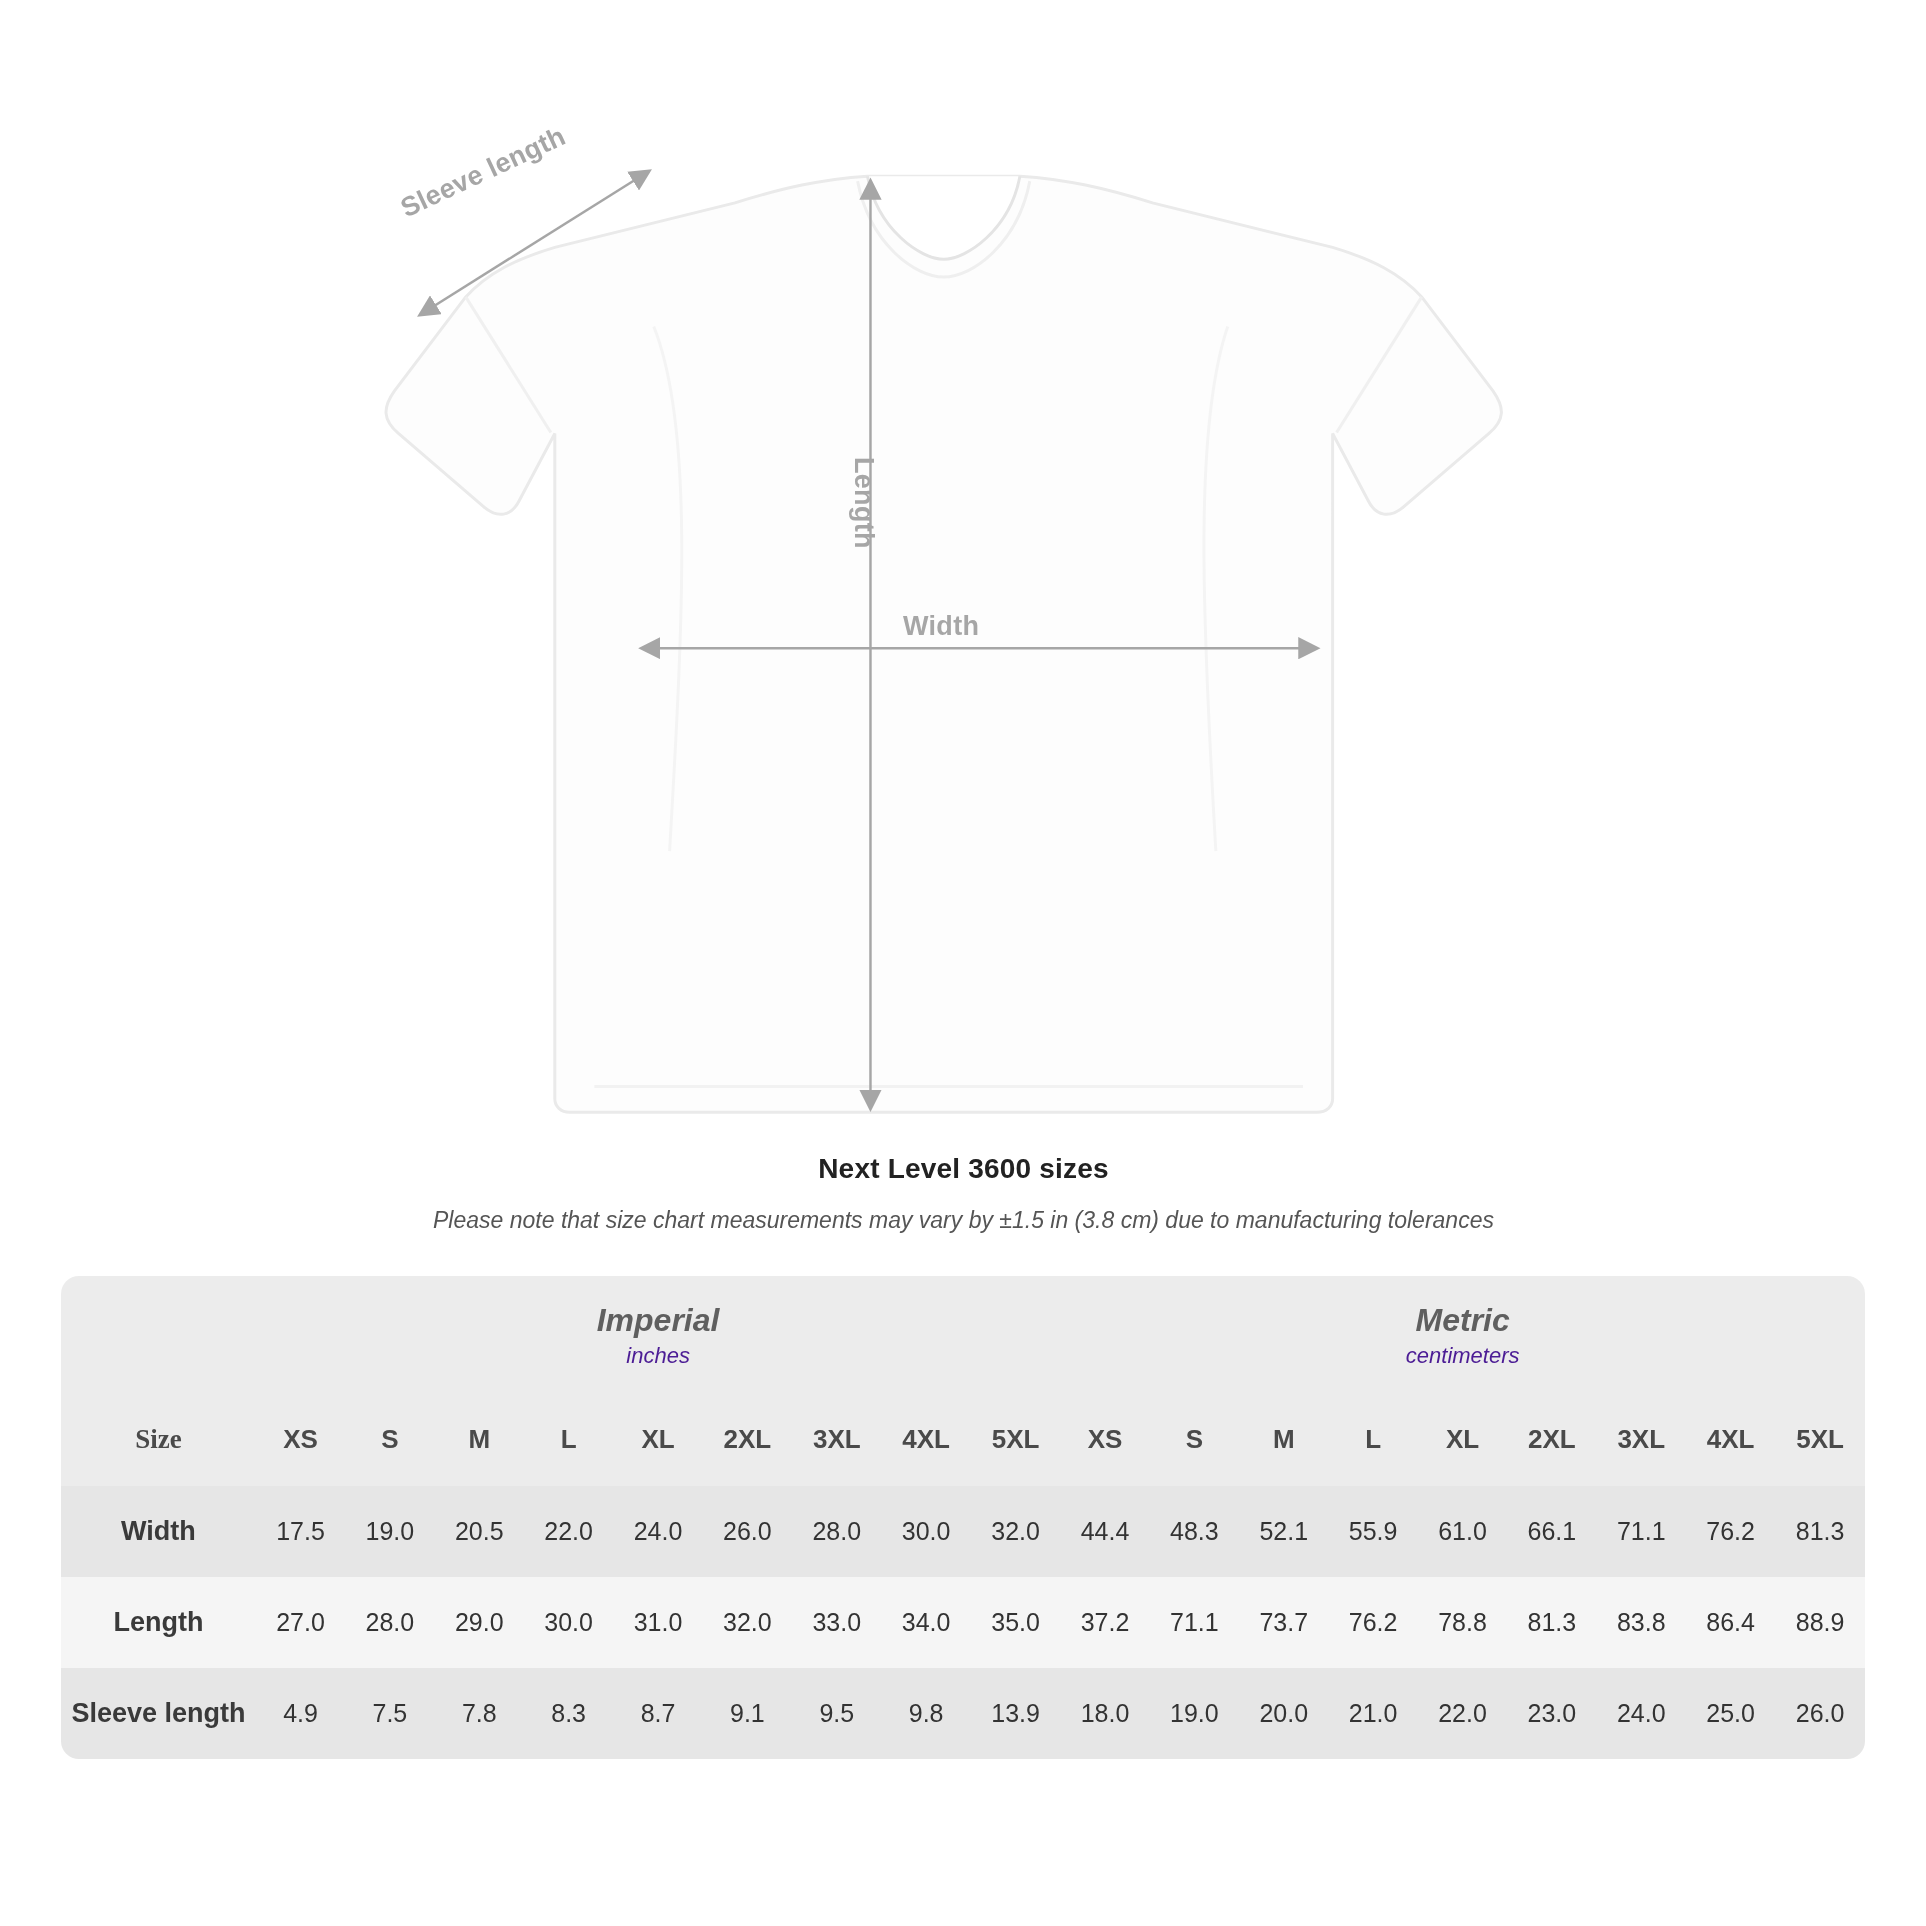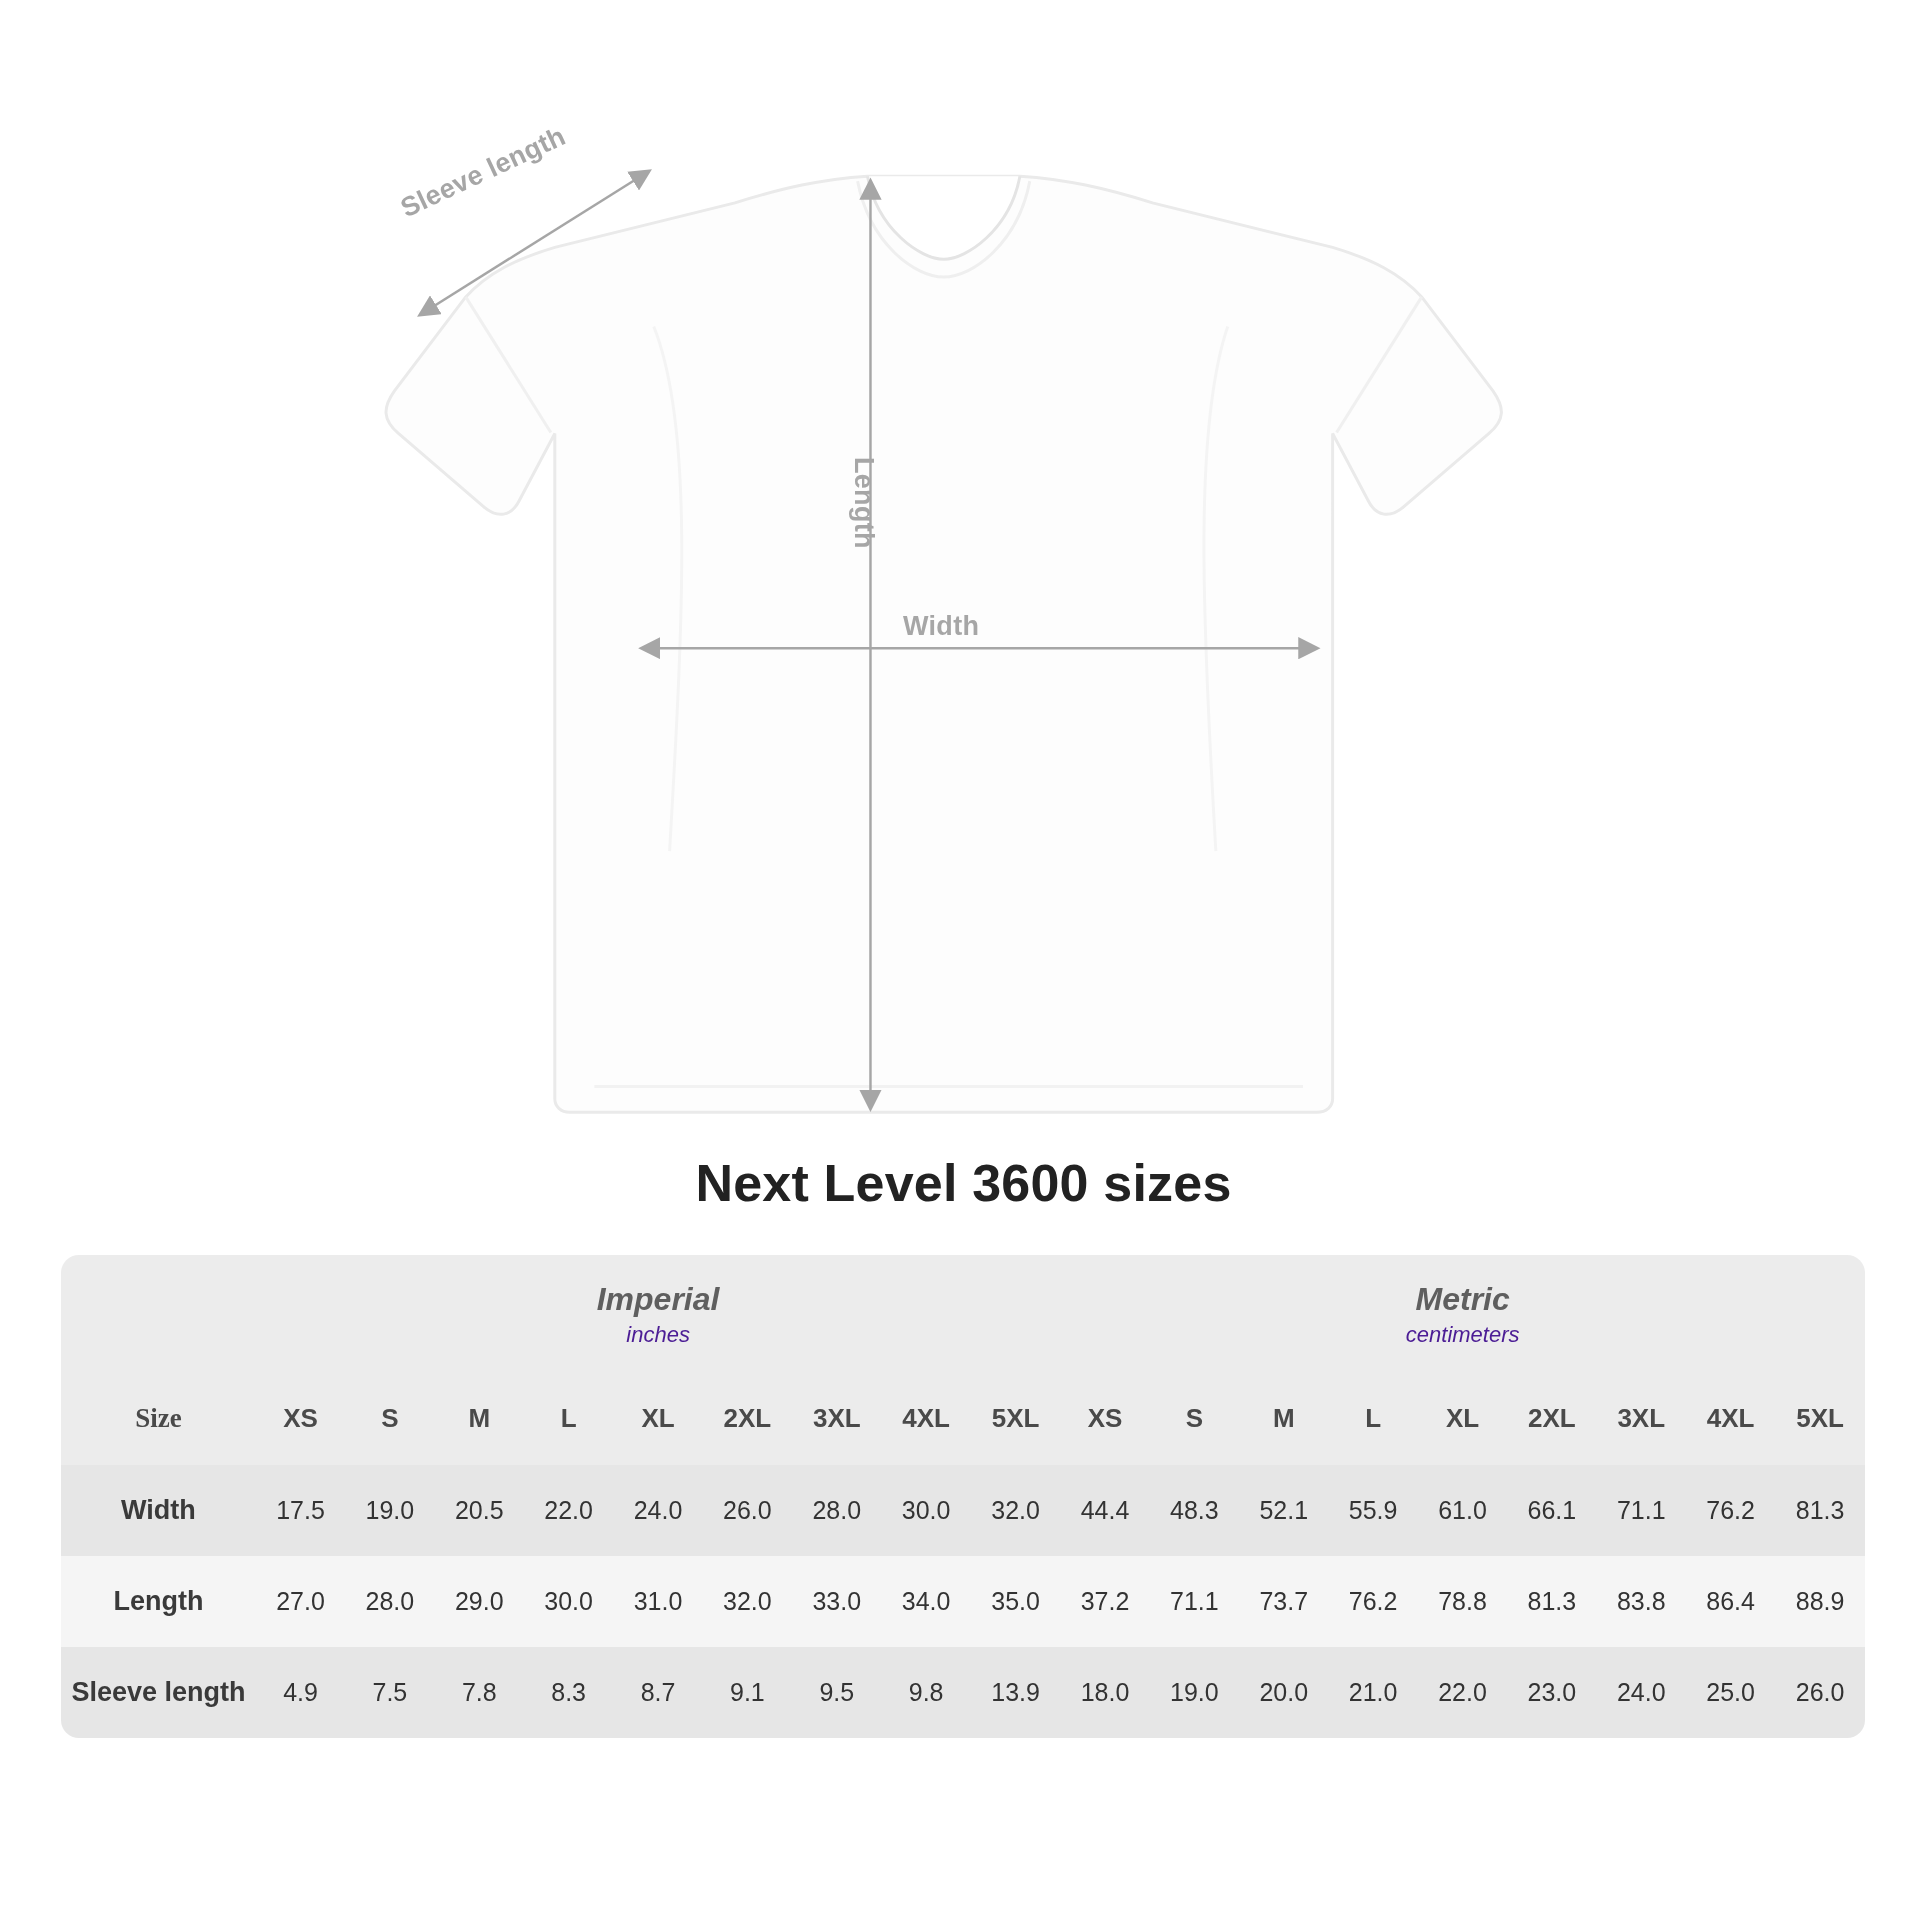--- a/index.html
+++ b/index.html
@@ -57,21 +57,21 @@
     left: 903px;
     top: 611px;
   }
 
   
   .title-block {
     text-align: center;
     margin-top: 10px;
   }
   .chart-title {
-    font-size: 52px;
+    font-size: 28px;
     font-weight: bold;
     color: #222;
     margin: 0 0 0 0;
     letter-spacing: 0.2px;
   }
   .chart-note {
     font-size: 23px;
     font-style: italic;
     color: #555;
     margin-top: 22px;
@@ -214,20 +214,21 @@
       </g>
     </svg>
 
     <div class="dim-label dim-sleeve">Sleeve length</div>
     <div class="dim-label dim-length">Length</div>
     <div class="dim-label dim-width">Width</div>
   </div>
 
   <div class="title-block">
     <h1 class="chart-title">Next Level 3600 sizes</h1>
+    <div class="chart-note">Please note that size chart measurements may vary by ±1.5 in (3.8 cm) due to manufacturing tolerances</div>
   </div>
 
   <div class="table-wrap">
     <table class="size-table">
       <colgroup>
         <col class="c-label">
         <col class="c-val">
           <col class="c-val">
           <col class="c-val">
           <col class="c-val">

